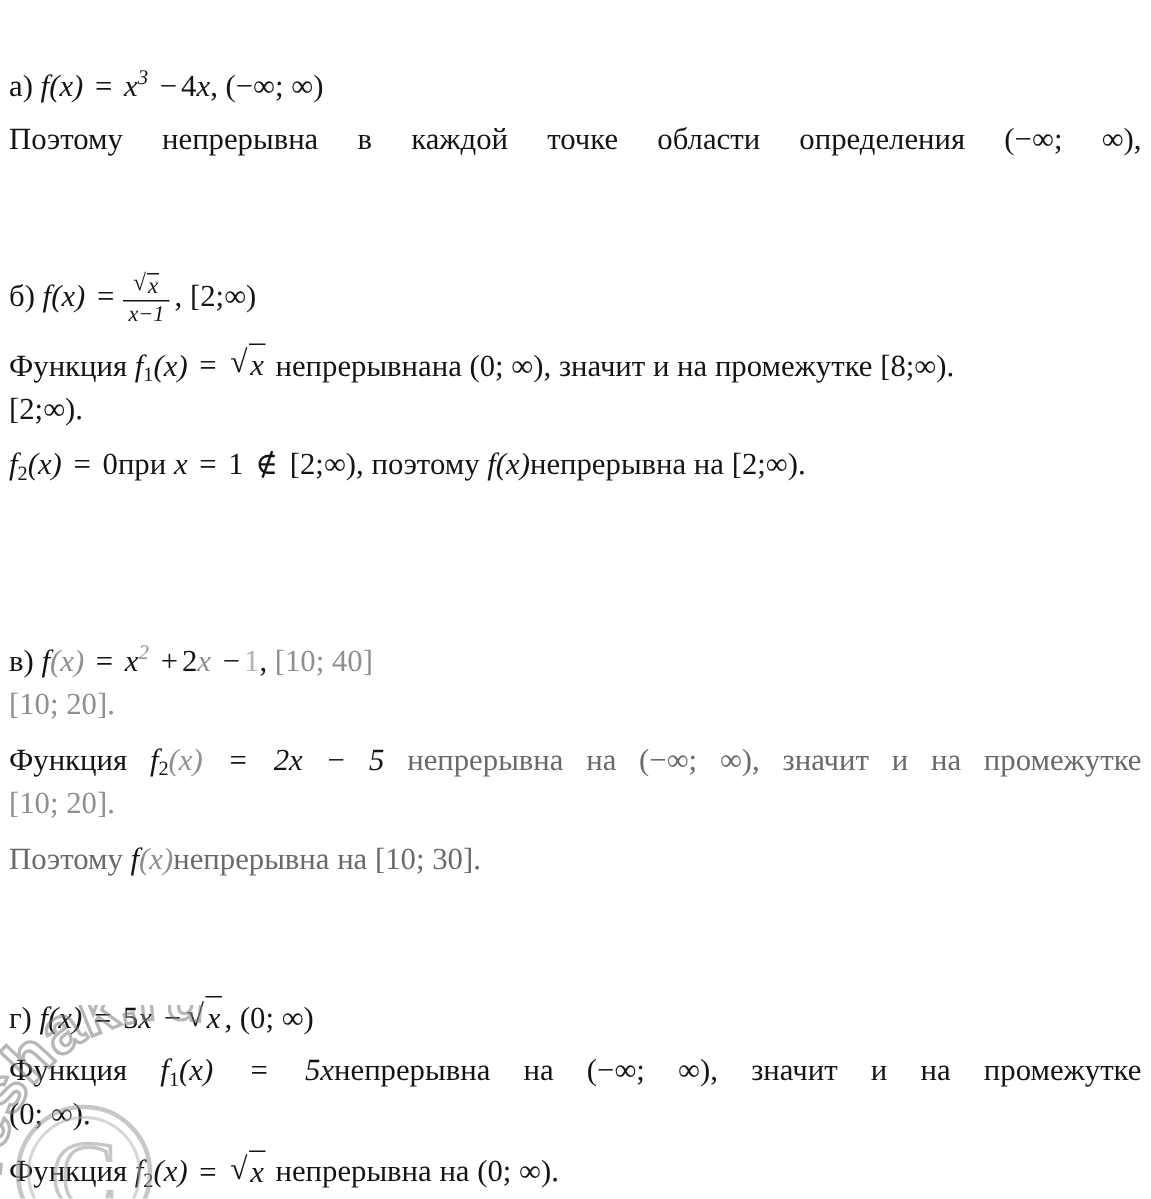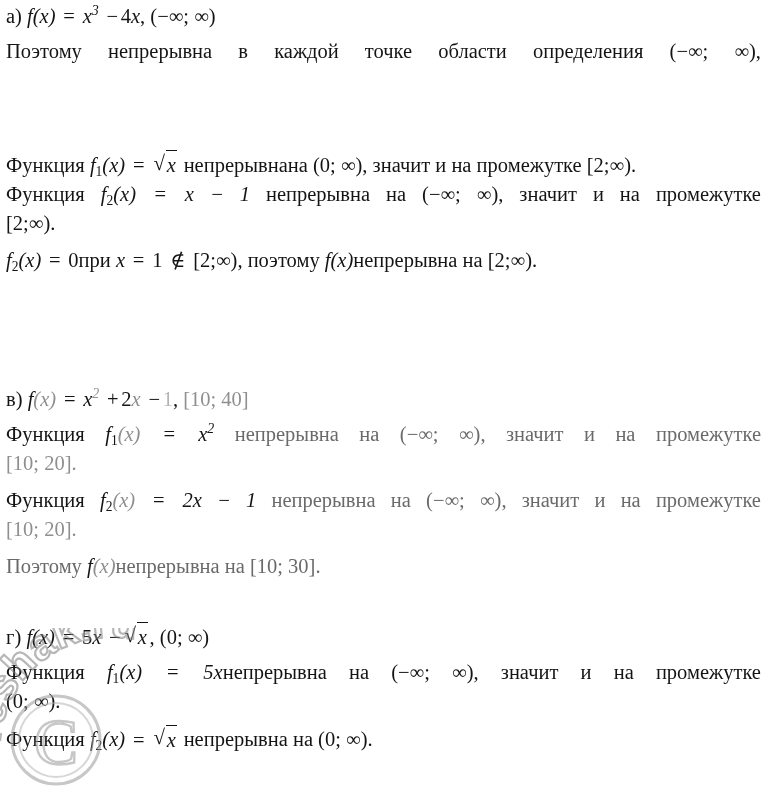--- a/index.html
+++ b/index.html
@@ -14,20 +14,21 @@
     color: #111111;
     position: relative;
     overflow: hidden;
   }
   .page {
     position: relative;
     width: 767px;
     height: 630px;
     padding: 0;
     box-sizing: border-box;
+    margin-top: 42px;
   }
   .block {
     position: absolute;
     left: 6px;
     width: 755px;
   }
   .line {
     font-size: 20.5px;
     line-height: 29px;
     color: #141414;
@@ -144,47 +145,51 @@
       <span class="mo">−</span><span class="mn">4</span><span class="mi">x</span><span>,</span>
       <span>(−∞; ∞)</span>
     </div>
 
     <div class="line justify" style="margin-top:6px;">Поэтому непрерывна в каждой точке области определения (−∞; ∞),</div>
 
   </div>
 
   <div class="block" style="top:140px;">
 
-
-    <div class="line justify-last-left" style="margin-top:10px;"><span>Функция </span><span class="mi">f</span><sub class="msub">1</sub><span class="mi">(x)</span> <span class="mo">=</span> <span class="sqrt"><span class="rad mi">x</span></span><span> непрерывнана (0; ∞), значит и на промежутке [2;∞).</span></div>
-
-    <div class="line justify" style="margin-top:0px;"><span>Функция </span><span class="mi">f</span><sub class="msub">2</sub><span class="mi">(x)</span> <span class="mo">=</span> <span class="mi">x − 1</span><span> непрерывна на (−∞; ∞), значит и на промежутке</span></div>
+    <div class="line">
+      <span>б)</span>
+      <span class="mi">f</span><span class="mi">(x)</span>
+      <span class="mo">=</span><span class="frac"><span class="num"><span class="sqrt"><span class="rad mi">x</span></span></span><span class="den mi">x−1</span></span><span>,</span>
+      <span>[2;∞)</span>
+    </div>
+
+    <div class="line justify-last-left" style="margin-top:10px;"><span>Функция </span><span class="mi">f</span><sub class="msub">1</sub><span class="mi">(x)</span> <span class="mo">=</span> <span class="sqrt"><span class="rad mi">x</span></span><span> непрерывнана (0; ∞), значит и на промежутке [8;∞).</span></div>
+
 
     <div class="line" style="margin-top:0px;">[2;∞).</div>
 
     <div class="line" style="margin-top:8px;"><span class="mi">f</span><sub class="msub">2</sub><span class="mi">(x)</span> <span class="mo">=</span> <span class="mn">0</span><span>при </span><span class="mi">x</span> <span class="mo">=</span> <span class="mn">1</span> <span class="mo">∉</span> <span>[2;∞)</span><span>, поэтому </span><span class="mi">f</span><span class="mi">(x)</span><span>непрерывна на [2;∞).</span></div>
   </div>
 
   <div class="block faded" style="top:385px;">
 
     <div class="line">
       <span>в)</span>
       <span class="mi">f</span><span class="mi fx1">(x)</span>
       <span class="mo">=</span>
       <span class="mi">x</span><sup class="mexp fx1">2</sup>
       <span class="mo">+</span><span class="mn">2</span><span class="mi fx1">x</span>
       <span class="mo">−</span><span class="mn fx2">1</span><span>,</span>
       <span class="fx1">[10; 40]</span>
     </div>
 
-    <div class="line justify" style="margin-top:6px;"><span>Функция </span><span class="mi">f</span><sub class="msub">1</sub><span class="mi fx1">(x)</span> <span class="mo">=</span> <span class="mi">x</span><sup class="mexp">2</sup><span class="fx3"> непрерывна на (−∞; ∞), значит и на промежутке</span></div>
 
     <div class="line fx1" style="margin-top:0px;">[10; 20].</div>
 
-    <div class="line justify" style="margin-top:8px;"><span>Функция </span><span class="mi">f</span><sub class="msub">2</sub><span class="mi fx1">(x)</span> <span class="mo">=</span> <span class="mi">2x − 1</span><span class="fx3"> непрерывна на (−∞; ∞), значит и на промежутке</span></div>
+    <div class="line justify" style="margin-top:8px;"><span>Функция </span><span class="mi">f</span><sub class="msub">2</sub><span class="mi fx1">(x)</span> <span class="mo">=</span> <span class="mi">2x − 5</span><span class="fx3"> непрерывна на (−∞; ∞), значит и на промежутке</span></div>
 
     <div class="line fx1" style="margin-top:0px;">[10; 20].</div>
 
     <div class="line" style="margin-top:8px;"><span class="fx3">Поэтому </span><span class="mi">f</span><span class="mi fx1">(x)</span><span class="fx3">непрерывна на [10; 30].</span></div>
   </div>
 
   <div class="block" style="top:622px;">
 
     <div class="line">
       <span>г)</span>

